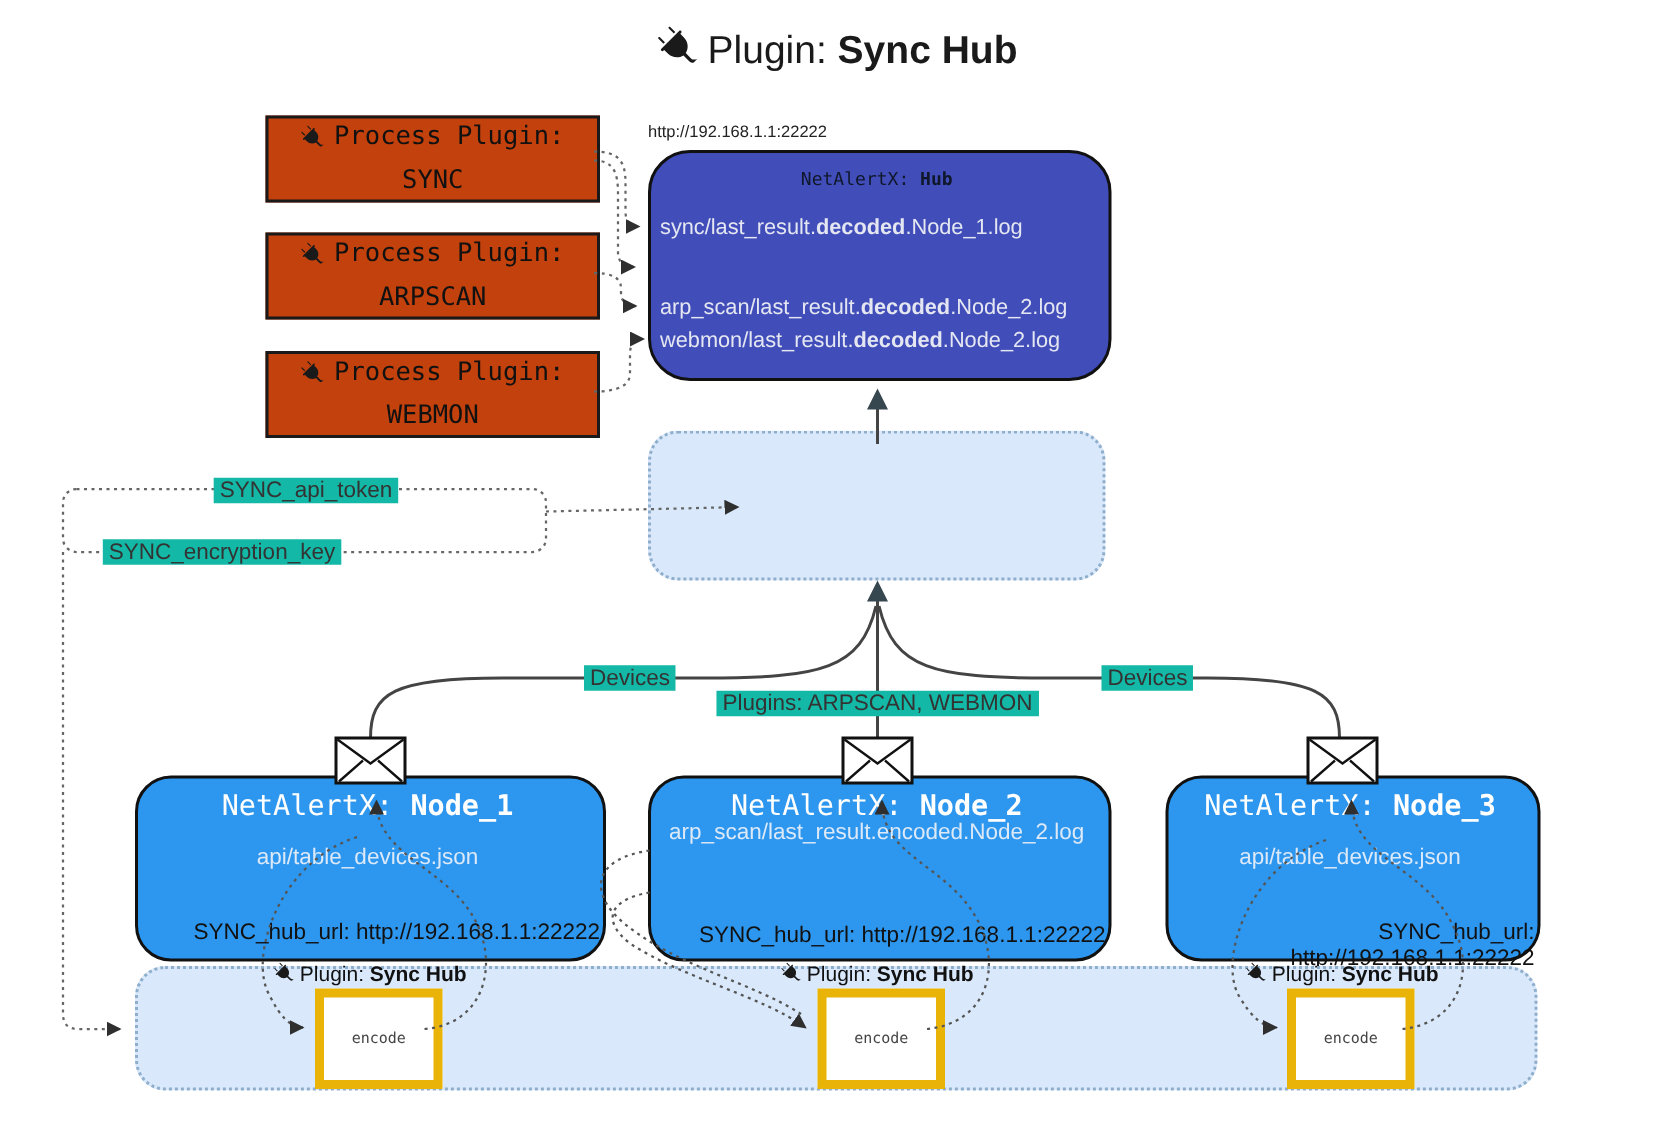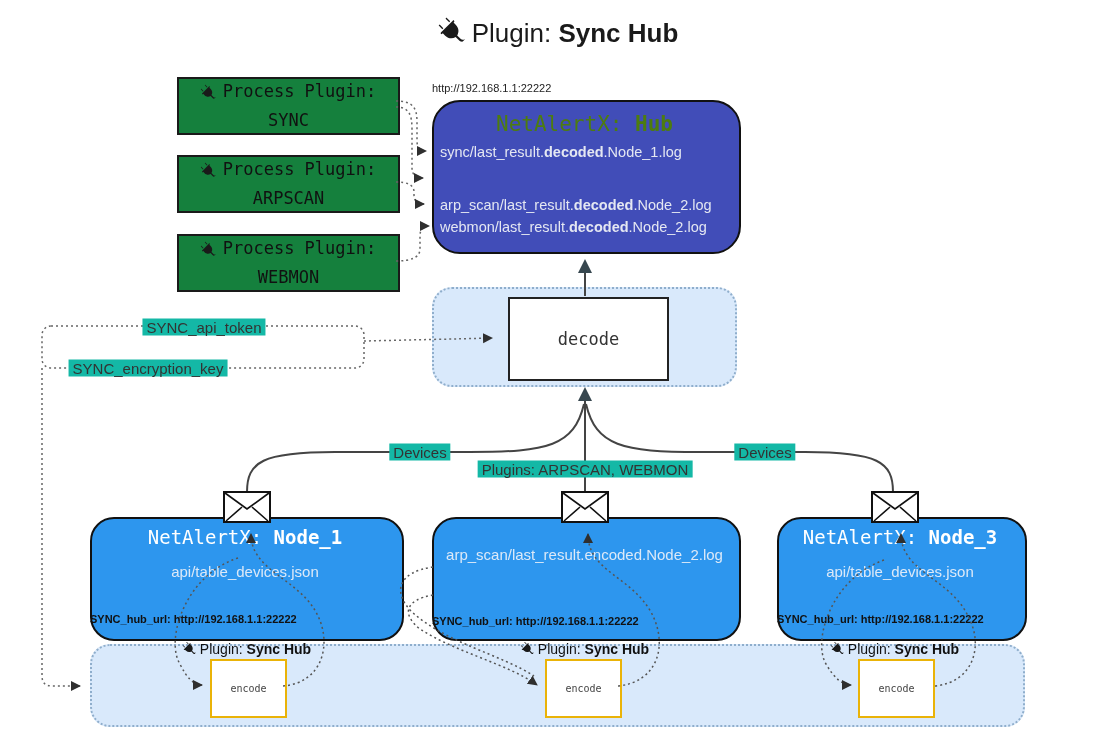--- a/index.html
+++ b/index.html
@@ -7,46 +7,46 @@
           font-family:"Liberation Sans",sans-serif;}
   .abs{position:absolute;}
   
   #boxes{z-index:1;} #overlay{z-index:2;pointer-events:none;} #labels{z-index:3;pointer-events:none;}
   
   .page-title{left:0;top:16px;width:1117px;text-align:center;font-size:26px;color:#1a1a1a;}
   .page-title .bold{font-weight:bold;}
   .plug{display:inline-block;vertical-align:-4px;margin-right:7px;}
   .plug svg{transform:rotate(-45deg);}
   
-  .pbox{left:177px;width:219px;height:54px;background:#15803d;border:2px solid #1a1a1a;
+  .pbox{left:177px;width:219px;height:54px;background:#c2410c;border:2px solid #1a1a1a;
         font-family:"DejaVu Sans Mono",monospace;font-size:17px;color:#111;
         display:flex;flex-direction:column;align-items:center;justify-content:center;line-height:25px;}
   
   .hub{left:432px;top:100px;width:305px;height:150px;background:#414DB8;border:2px solid #111;border-radius:28px;}
-  .hub-title{left:432px;top:112px;width:305px;text-align:center;color:#4d7c0f;
-             font-family:"DejaVu Sans Mono",monospace;font-size:21px;}
+  .hub-title{left:432px;top:112px;width:305px;text-align:center;color:#0f172a;
+             font-family:"DejaVu Sans Mono",monospace;font-size:12px;}
   .hub-line{left:440px;width:295px;color:#E4E7F2;font-size:14.5px;text-align:left;}
   .hub-line .bold,.hub-title .bold{font-weight:bold;}
   .url-top{left:432px;top:82px;width:305px;text-align:left;font-size:11px;color:#222;}
   
   .dec-wrap{left:432px;top:287px;width:305px;height:100px;background:#D9E9FB;
             border:2px dotted #8FAECC;border-radius:20px;box-sizing:border-box;}
   .dec-box{left:508px;top:297px;width:157px;height:80px;background:#fff;border:2px solid #222;
            display:flex;align-items:center;justify-content:center;
            font-family:"DejaVu Sans Mono",monospace;font-size:17px;color:#333;}
   
   .node{background:#2D96EE;border:2px solid #111;border-radius:24px;top:517px;height:120px;}
   .node-title{top:526px;text-align:center;color:#fff;font-family:"DejaVu Sans Mono",monospace;font-size:19px;}
   .node-title .bold{font-weight:bold;margin-top:20px;}
   .node-line{color:#DCE9F8;font-size:15px;text-align:center;}
-  .node-url{font-size:11px;color:#111;text-align:left;font-weight:bold;}
+  .node-url{font-size:15px;color:#111;text-align:right;}
   
   .bot-wrap{left:90px;top:644px;width:935px;height:83px;background:#D9E9FB;
             border:2px dotted #8FAECC;border-radius:20px;box-sizing:border-box;}
-  .enc-box{top:659px;width:73px;height:55px;background:#fff;border:2px solid #eab308;
+  .enc-box{top:659px;width:73px;height:55px;background:#fff;border:6px solid #eab308;
            display:flex;align-items:center;justify-content:center;
            font-family:"DejaVu Sans Mono",monospace;font-size:10px;color:#444;}
   .enc-label{top:641px;width:220px;text-align:center;font-size:14px;color:#111;}
   .enc-label .bold{font-weight:bold;}
   .enc-label .plug{margin-right:4px;vertical-align:-2px;}
   
   .edge-label{background:#14b8a6;padding:0 4px;font-size:15px;color:#333;white-space:nowrap;transform:translate(-50%,-50%);}
 </style>
 </head>
 <body>
@@ -89,30 +89,28 @@
     <div class="abs url-top">http://192.168.1.1:22222</div>
     <div class="abs hub"></div>
     <div class="abs hub-title">
       <span>NetAlertX: </span><span class="bold">Hub</span>
     </div>
     <div class="abs hub-line" style="top:144px"><span>sync/last_result.</span><span class="bold">decoded</span><span>.Node_1.log</span></div>
     <div class="abs hub-line" style="top:197px"><span>arp_scan/last_result.</span><span class="bold">decoded</span><span>.Node_2.log</span></div>
     <div class="abs hub-line" style="top:219px"><span>webmon/last_result.</span><span class="bold">decoded</span><span>.Node_2.log</span></div>
 
     <div class="abs dec-wrap"></div>
-    <div class="abs dec-box">
-        <span>decode</span>
-      </div>
 
     <div class="abs node" style="left:90px;width:310px"></div>
     <div class="abs node-title" style="left:90px;width:310px"><span>NetAlertX: </span><span class="bold">Node_1</span></div>
     <div class="abs node-line" style="left:90px;width:310px;top:563px">api/table_devices.json</div>
     <div class="abs node-url" style="left:90px;width:310px;top:613px">SYNC_hub_url: http://192.168.1.1:22222</div>
 
     <div class="abs node" style="left:432px;width:305px"></div>
+    <div class="abs node-title" style="left:432px;width:305px"><span>NetAlertX: </span><span class="bold">Node_2</span></div>
     <div class="abs node-line" style="left:432px;width:305px;top:546px">arp_scan/last_result.encoded.Node_2.log</div>
     <div class="abs node-url" style="left:432px;width:305px;top:615px">SYNC_hub_url: http://192.168.1.1:22222</div>
 
     <div class="abs node" style="left:777px;width:246px"></div>
     <div class="abs node-title" style="left:777px;width:246px"><span>NetAlertX: </span><span class="bold">Node_3</span></div>
     <div class="abs node-line" style="left:777px;width:246px;top:563px">api/table_devices.json</div>
     <div class="abs node-url" style="left:777px;width:246px;top:613px">SYNC_hub_url: http://192.168.1.1:22222</div>
 
     <div class="abs bot-wrap"></div>
 

